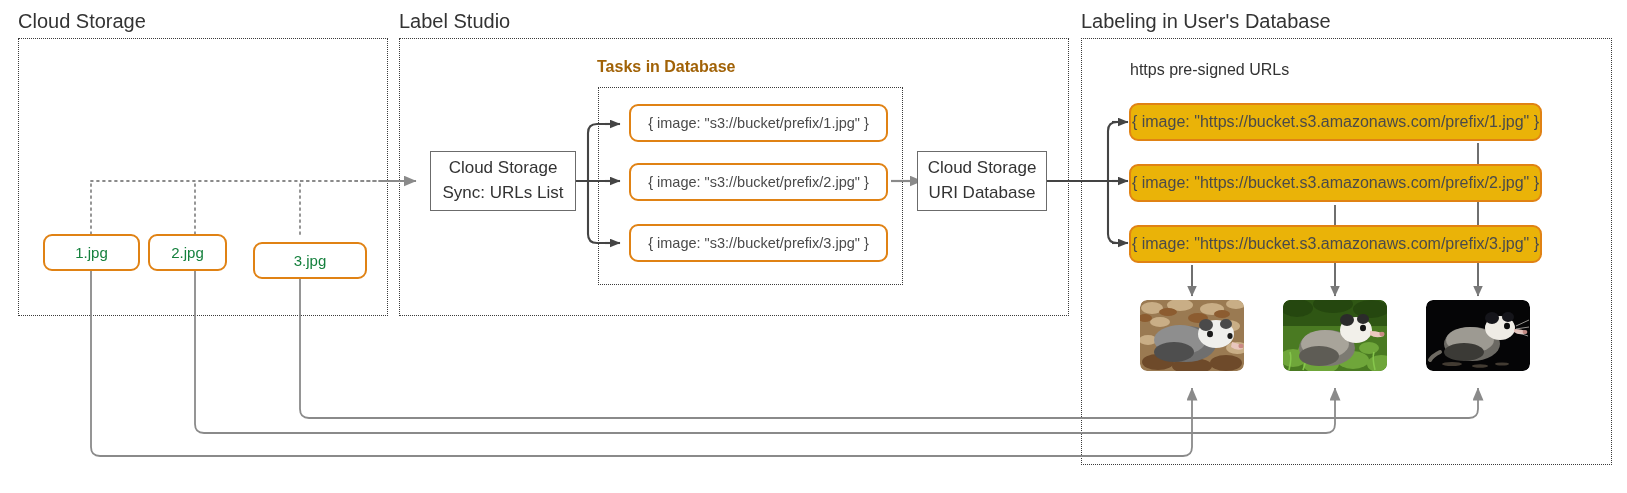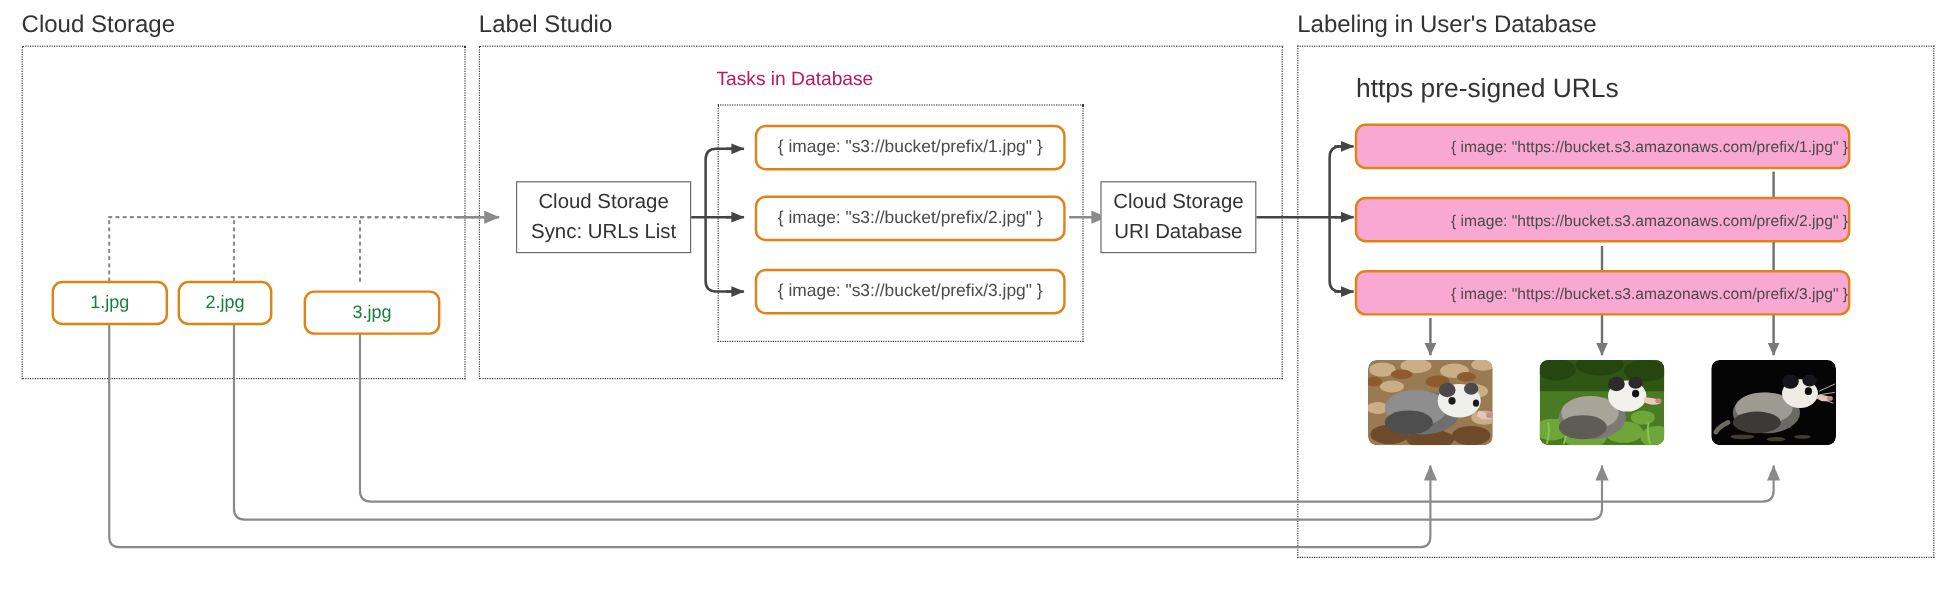--- a/index.html
+++ b/index.html
@@ -34,27 +34,27 @@
   }
   .group-box {
     position: absolute;
     border: 1.6px dotted #3b3b3b;
     box-sizing: border-box;
     background: transparent;
   }
   .inner-title {
     position: absolute;
     font-size: 16px;
-    font-weight: normal;
-    color: #be185d;
+    font-weight: bold;
+    color: #a16207;
     white-space: nowrap;
   }
   .sub-title {
     position: absolute;
-    font-size: 22px;
+    font-size: 16px;
     color: #333333;
     white-space: nowrap;
   }
   .file-box {
     position: absolute;
     border: 2px solid #E08214;
     border-radius: 9px;
     box-sizing: border-box;
     background: #ffffff;
     display: flex;
@@ -74,25 +74,25 @@
     justify-content: center;
     font-size: 14.5px;
     color: #4a4a4a;
     white-space: nowrap;
   }
   .url-box {
     position: absolute;
     border: 2px solid #E08214;
     border-radius: 9px;
     box-sizing: border-box;
-    background: #f9a8d4;
+    background: #eab308;
     display: flex;
     align-items: center;
-    justify-content: flex-end;
-    font-size: 13px;
+    justify-content: center;
+    font-size: 16px;
     color: #4a4a4a;
     white-space: nowrap;
   }
   .proc-box {
     position: absolute;
     border: 1.6px solid #6b6b6b;
     box-sizing: border-box;
     background: #ffffff;
     display: flex;
     flex-direction: column;

